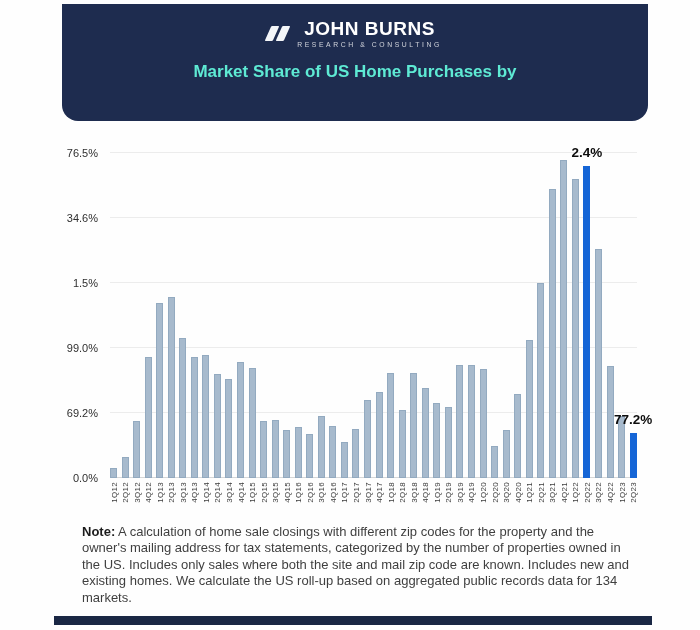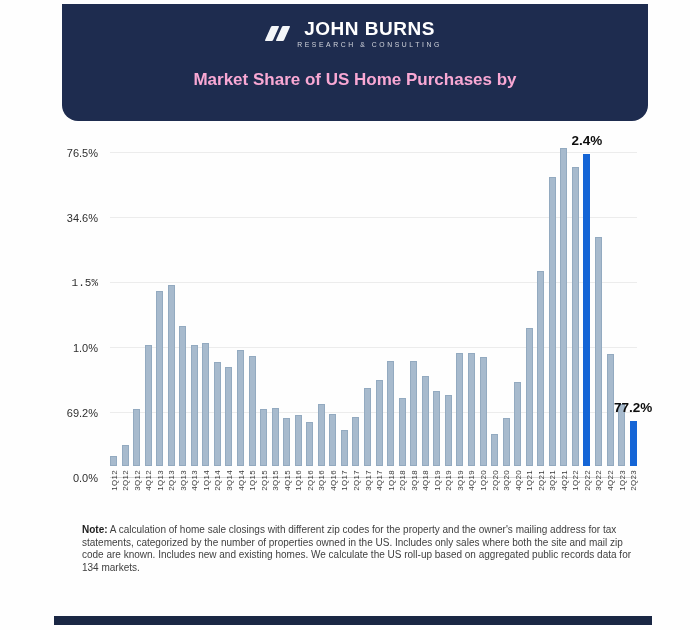--- a/index.html
+++ b/index.html
@@ -2,51 +2,51 @@
 <html style="--navy: #1e2c4f; --strip-color: #1a2744; --bar-color: #a7bacd; --highlight-color: #1565d6;"><head>
 <meta charset="utf-8">
 <style>
   html,body{margin:0;padding:0;background:#ffffff;}
   body{font-family:"Liberation Sans", sans-serif;}
   .page{position:relative;width:700px;height:630px;background:#fefefe;overflow:hidden;}
 
   
   .header{position:absolute;left:62px;top:4px;width:586px;height:117px;
     background:var(--navy,#1e2c4f);border-radius:0 0 16px 16px;
-    display:flex;flex-direction:column;align-items:center;gap:8px;}
+    display:flex;flex-direction:column;align-items:center;}
   .logo{margin-top:15px;display:flex;align-items:center;}
   .logo-mark{display:flex;align-items:flex-end;margin-right:7px;}
   .logo-mark span{display:block;width:8px;height:15px;background:#f4f6f9;
     transform:skewX(-24deg);margin-right:3px;border-radius:1px;}
   .logo-textwrap{display:flex;flex-direction:column;align-items:center;}
   .logo-text{color:#ffffff;font-weight:bold;font-size:19px;letter-spacing:.5px;line-height:1;}
   .logo-sub{color:rgba(255,255,255,.78);font-size:6.8px;letter-spacing:2.6px;margin-top:3px;}
-  .chart-title{margin-top:13px;text-align:left;color:#f9a8d4;font-weight:bold;
+  .chart-title{margin-top:13px;text-align:left;color:#5eead4;font-weight:bold;
     font-size:17px;line-height:1.35;}
 
   
   .y-axis{position:absolute;left:58px;top:153px;width:46px;height:325px;}
   .y-tick{position:absolute;right:6px;font-size:11px;color:#2f2f2f;white-space:nowrap;}
   .plot-area{position:absolute;left:110px;top:153px;width:527px;height:325px;}
   .gridline{position:absolute;left:0;width:100%;height:1px;background:#ececec;}
   .gridline.baseline{background:#d7d7d7;}
-  .bars-row{position:absolute;left:0;bottom:12px;width:100%;height:100%;
+  .bars-row{position:absolute;left:0;bottom:0;width:100%;height:100%;
     display:flex;justify-content:space-between;align-items:flex-end;text-align:center;}
   .bar-col{position:relative;width:7px;height:100%;display:flex;align-items:flex-end;justify-content:center;}
   .bar{width:7px;background:var(--bar-color,#a7bacd);
     box-shadow:inset 0 0 0 1px rgba(125,150,178,.45);}
   .bar.highlight{background:var(--highlight-color,#1565d6);box-shadow:none;}
   .x-tick{position:absolute;top:calc(100% + 4px);left:50%;
     transform:translateX(-50%) rotate(180deg);
     writing-mode:vertical-rl;font-size:8px;color:#3c3c3c;letter-spacing:.3px;white-space:nowrap;}
   .bar-annotation{position:absolute;left:50%;transform:translateX(-50%);
     font-size:13.5px;font-weight:bold;color:#0d0d0d;white-space:nowrap;}
 
   
-  .note,.source{position:absolute;left:82px;width:560px;font-size:10px;
+  .note,.source{position:absolute;left:82px;width:560px;font-size:13px;
     line-height:1.26;color:#3f3f3f;}
   .note{top:524px;}
   .source{top:588px;}
   .note b,.source b{color:#1c1c1c;}
 
   .bottom-strip{position:absolute;left:54px;top:616px;width:598px;height:9px;
     background:var(--strip-color,#1a2744);}
 </style>
 </head>
 <body>
@@ -65,22 +65,22 @@
       </div>
     </div>
     <div class="chart-title">
       <div>Market Share of US Home Purchases by</div>
     </div>
   </div>
 
   <div class="y-axis" id="y-axis">
       <div class="y-tick" style="bottom: -6px;">0.0%</div>
       <div class="y-tick" style="bottom: 59px;">69.2%</div>
-      <div class="y-tick" style="bottom: 124px;">1.0%</div>
-      <div class="y-tick" style="bottom: 189px; font-family: Liberation Mono, monospace;">1.5%</div>
+      <div class="y-tick" style="bottom: 124px;">99.0%</div>
+      <div class="y-tick" style="bottom: 189px;">1.5%</div>
       <div class="y-tick" style="bottom: 254px;">34.6%</div>
       <div class="y-tick" style="bottom: 319px;">76.5%</div>
     </div>
 
   <div class="plot-area" id="plot-area">
     <div class="gridline baseline" style="bottom: 0px;"></div>
       <div class="gridline" style="bottom: 65px;"></div>
       <div class="gridline" style="bottom: 130px;"></div>
       <div class="gridline" style="bottom: 195px;"></div>
       <div class="gridline" style="bottom: 260px;"></div>

